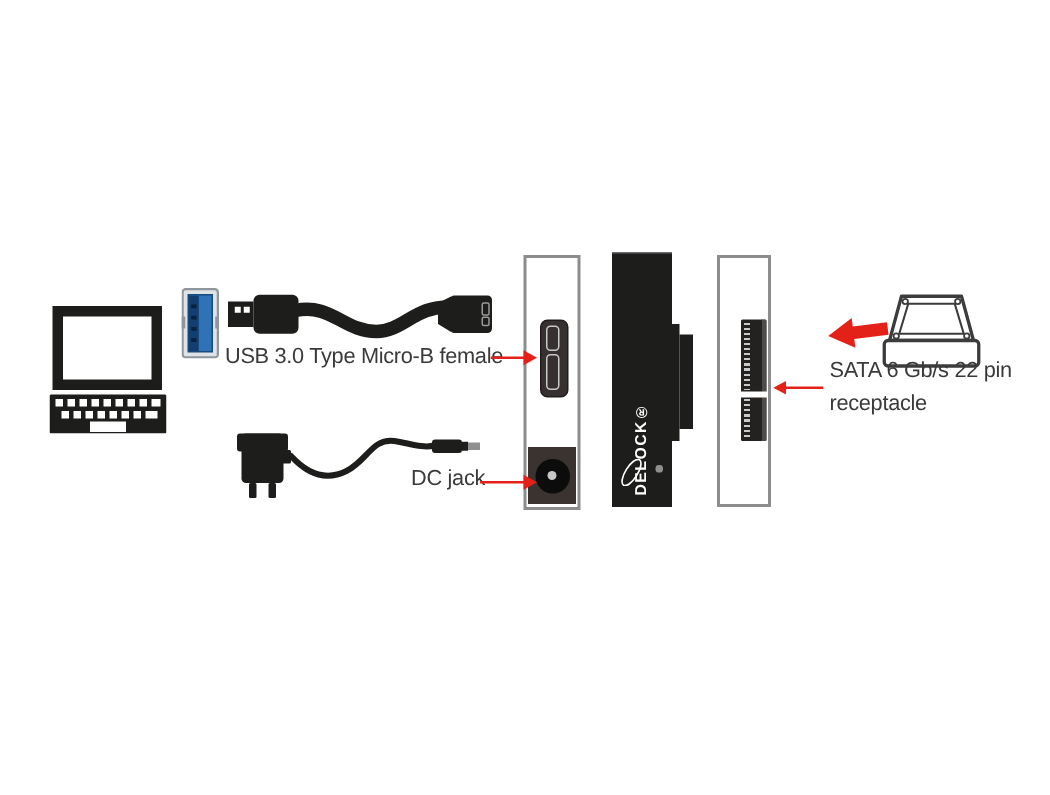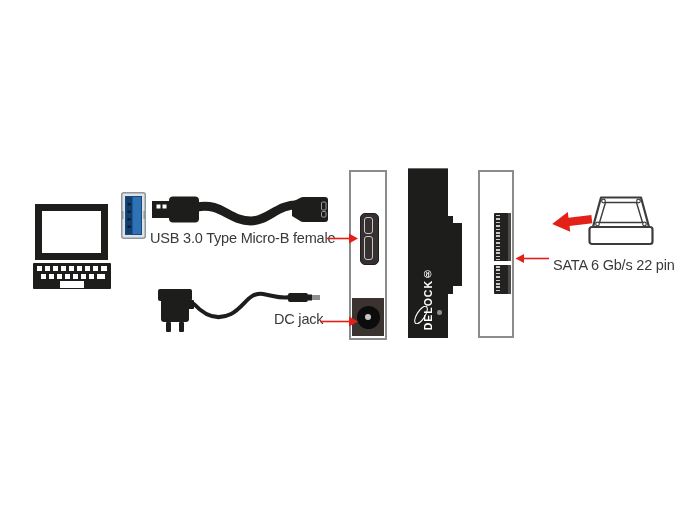--- a/index.html
+++ b/index.html
@@ -171,17 +171,18 @@
     <circle cx="50.5" cy="7" r="1.8" fill="none" stroke="#3c3c3c" stroke-width="1.2"></circle>
     <circle cx="9.5" cy="30" r="1.8" fill="none" stroke="#3c3c3c" stroke-width="1.2"></circle>
     <circle cx="56.5" cy="30" r="1.8" fill="none" stroke="#3c3c3c" stroke-width="1.2"></circle>
     <rect x="1.5" y="33" width="63" height="17" rx="2.5" fill="#ffffff" stroke="#3c3c3c" stroke-width="2.2"></rect>
   </svg>
 
   <svg class="arrow" style="left:515px;top:252px;" width="34" height="13" viewBox="0 0 34 13">
     <polygon points="0.5,6.5 9,2 9,11" fill="#e32119"></polygon>
     <line x1="8" y1="6.5" x2="34" y2="6.5" stroke="#e32119" stroke-width="1.6"></line>
   </svg>
-  <div class="label label2line" style="left:553px;top:254px;">
+  <div class="label label2line" style="left:553px;top:236px;">
     <div>SATA 6 Gb/s 22 pin</div>
+    <div>receptacle</div>
   </div>
 
 </div>
 
 </body></html>

